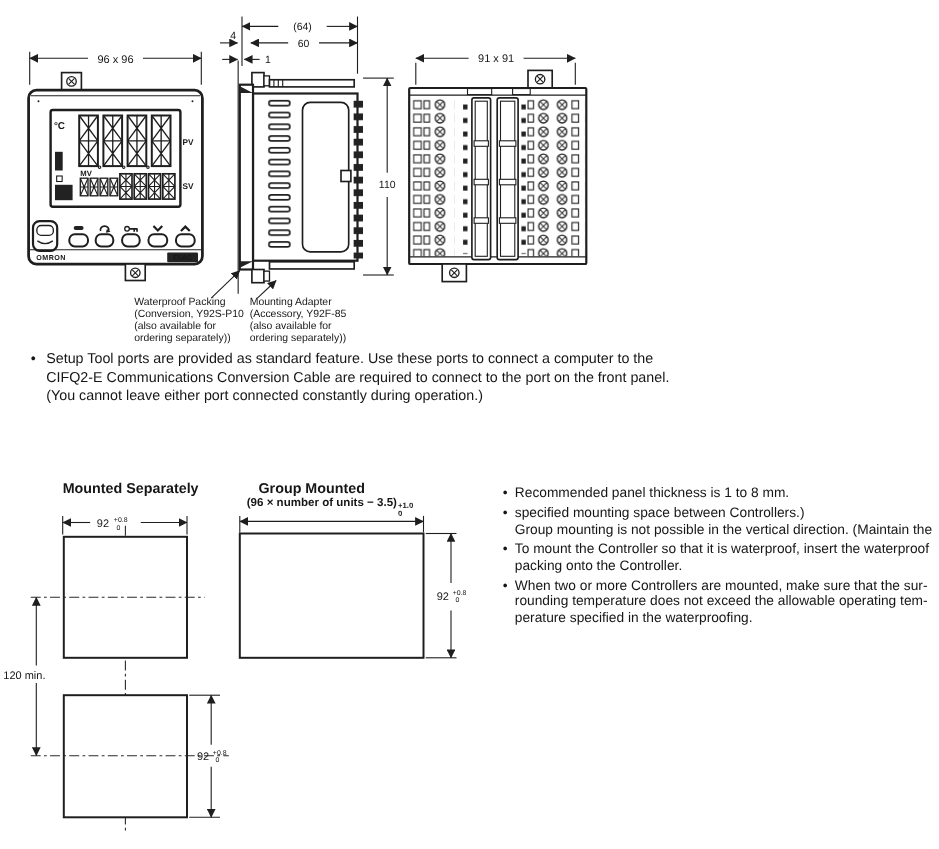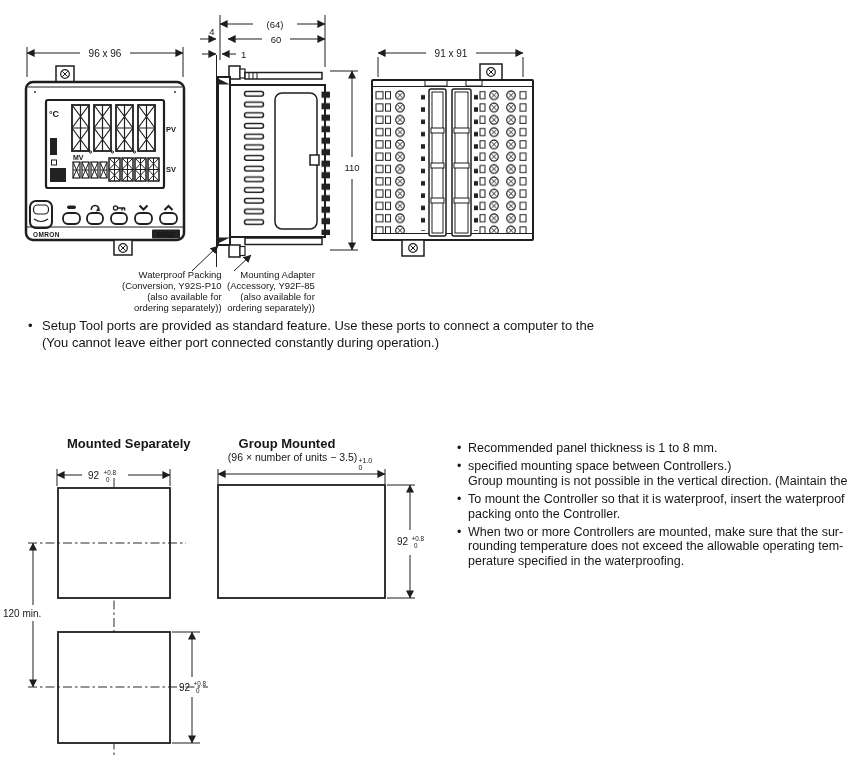--- a/index.html
+++ b/index.html
@@ -14,25 +14,25 @@
   .s12{stroke:#1e1e1e;stroke-width:1.2;fill:none;}
   .s15{stroke:#1e1e1e;stroke-width:1.5;fill:none;}
   .s18{stroke:#1e1e1e;stroke-width:1.8;fill:none;}
   .s2{stroke:#1e1e1e;stroke-width:2;fill:none;}
   .s22{stroke:#1e1e1e;stroke-width:2.2;fill:none;}
   .s25{stroke:#1e1e1e;stroke-width:2.5;fill:none;}
   .fw{fill:#fff;}
   .fd{fill:#222;stroke:none;}
   .dim{stroke:#1e1e1e;stroke-width:1;fill:none;}
   .cl{stroke:#2a2a2a;stroke-width:1;stroke-dasharray:9 3 2.5 3;fill:none;}
-  .callout{font-size:9.5px;line-height:11px;text-align:right;}
+  .callout{font-size:9.5px;line-height:11px;}
   .note-par{display:flex;font-size:13px;line-height:17.2px;}
   .note-par .bullet{width:14px;flex:none;}
   .sec-title{font-size:13px;font-weight:bold;}
-  .subtitle{font-size:10.5px;text-align:center;white-space:nowrap;}
+  .subtitle{font-size:10.5px;text-align:center;white-space:nowrap;font-weight:bold;}
   .tol{display:inline-flex;flex-direction:column;font-size:7px;line-height:6.5px;
        vertical-align:-2px;margin-left:1px;text-align:left;}
   .gnote{font-size:10.5px;line-height:12.5px;}
   .pnotes{font-size:12.5px;line-height:14.4px;width:400px;}
   .pnote{display:flex;margin-bottom:4px;}
   .pnote .bullet{width:11px;flex:none;}
 </style>
 </head>
 <body>
 
@@ -254,25 +254,26 @@
     <div>Mounting Adapter</div>
     <div>(Accessory, Y92F-85</div>
     <div>(also available for</div>
     <div>ordering separately))</div>
   </div>
 
   <div class="abs note-par" style="left:28px;top:317px;width:625px">
     <span class="bullet">•</span>
     <div>
       <div>Setup Tool ports are provided as standard feature. Use these ports to connect a computer to the</div>
+      <div>CIFQ2-E Communications Conversion Cable are required to connect to the port on the front panel.</div>
       <div>(You cannot leave either port connected constantly during operation.)</div>
     </div>
   </div>
 
-  <div class="abs sec-title" style="left:67px;top:436px">Mounted Separately</div>
+  <div class="abs sec-title" style="left:57px;top:436px">Mounted Separately</div>
 
   <svg class="abs" style="left:0;top:453px" width="228" height="319" viewBox="0 0 228 319">
     <line x1="57" y1="16" x2="57" y2="33" class="dim"></line>
     <line x1="170" y1="16" x2="170" y2="33" class="dim"></line>
     <line x1="57" y1="22" x2="82" y2="22" class="dim" marker-start="url(#ah)"></line>
     <line x1="128" y1="22" x2="170" y2="22" class="dim" marker-end="url(#ah)"></line>
     <text x="88" y="26" class="t10">92</text>
     <text x="103.5" y="21.5" class="t65">+0.8</text>
     <text x="106" y="28.5" class="t65">0</text>
     <line x1="114" y1="25" x2="114" y2="305" class="cl"></line>
@@ -285,21 +286,21 @@
     <line x1="28" y1="234" x2="208" y2="234" class="cl"></line>
     <line x1="172" y1="179" x2="200" y2="179" class="dim"></line>
     <line x1="172" y1="290" x2="200" y2="290" class="dim"></line>
     <line x1="192" y1="179" x2="192" y2="224" class="dim" marker-start="url(#ah)"></line>
     <line x1="192" y1="244" x2="192" y2="290" class="dim" marker-end="url(#ah)"></line>
     <text x="179" y="237.5" class="t10">92</text>
     <text x="193.5" y="233" class="t65">+0.8</text>
     <text x="196" y="240" class="t65">0</text>
   </svg>
 
-  <div class="abs sec-title" style="left:222px;top:436px;width:130px;text-align:center">Group Mounted</div>
+  <div class="abs sec-title" style="left:235px;top:436px;width:130px;">Group Mounted</div>
   <div class="abs subtitle" style="left:205px;top:451px;width:190px">
     <span>(96 × number of units − 3.5)</span><span class="tol">
         <span>+1.0</span>
         <span>0</span>
       </span>
   </div>
 
   <svg class="abs" style="left:212px;top:465px" width="240" height="145" viewBox="0 0 240 145">
     <line x1="6" y1="4" x2="6" y2="19" class="dim"></line>
     <line x1="173" y1="4" x2="173" y2="19" class="dim"></line>

